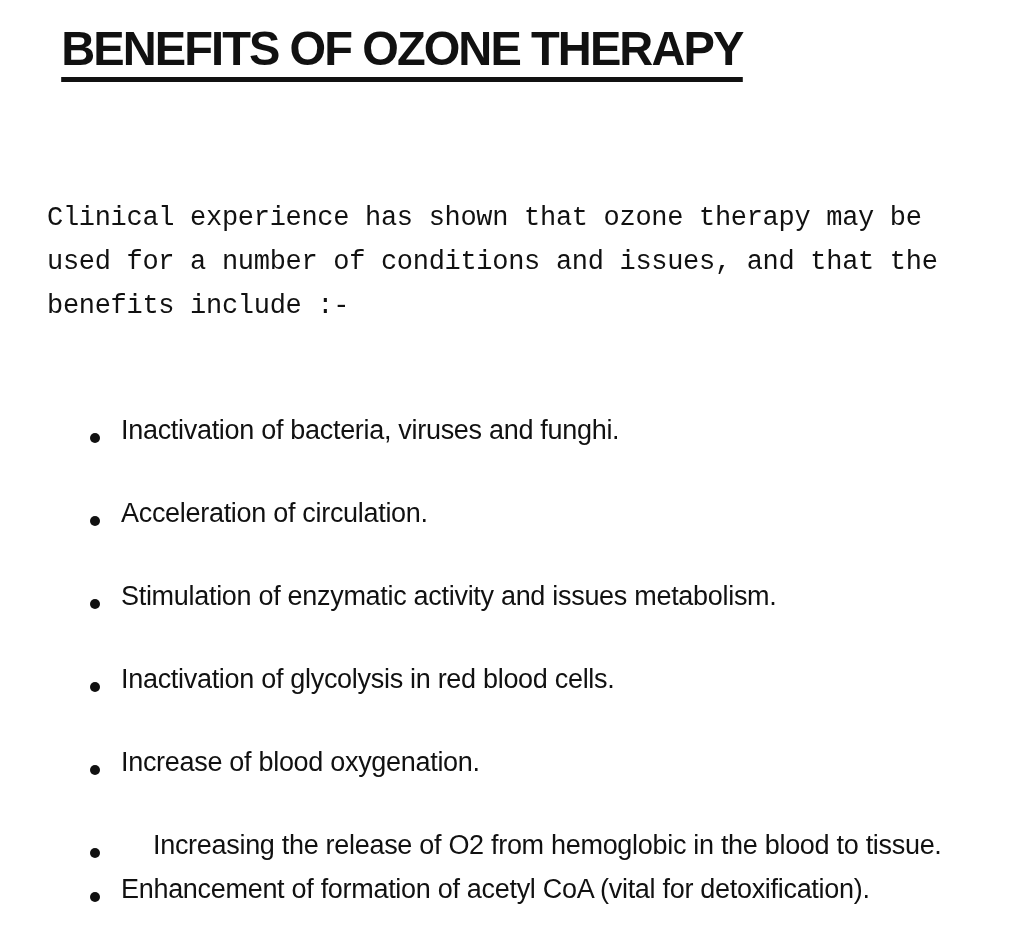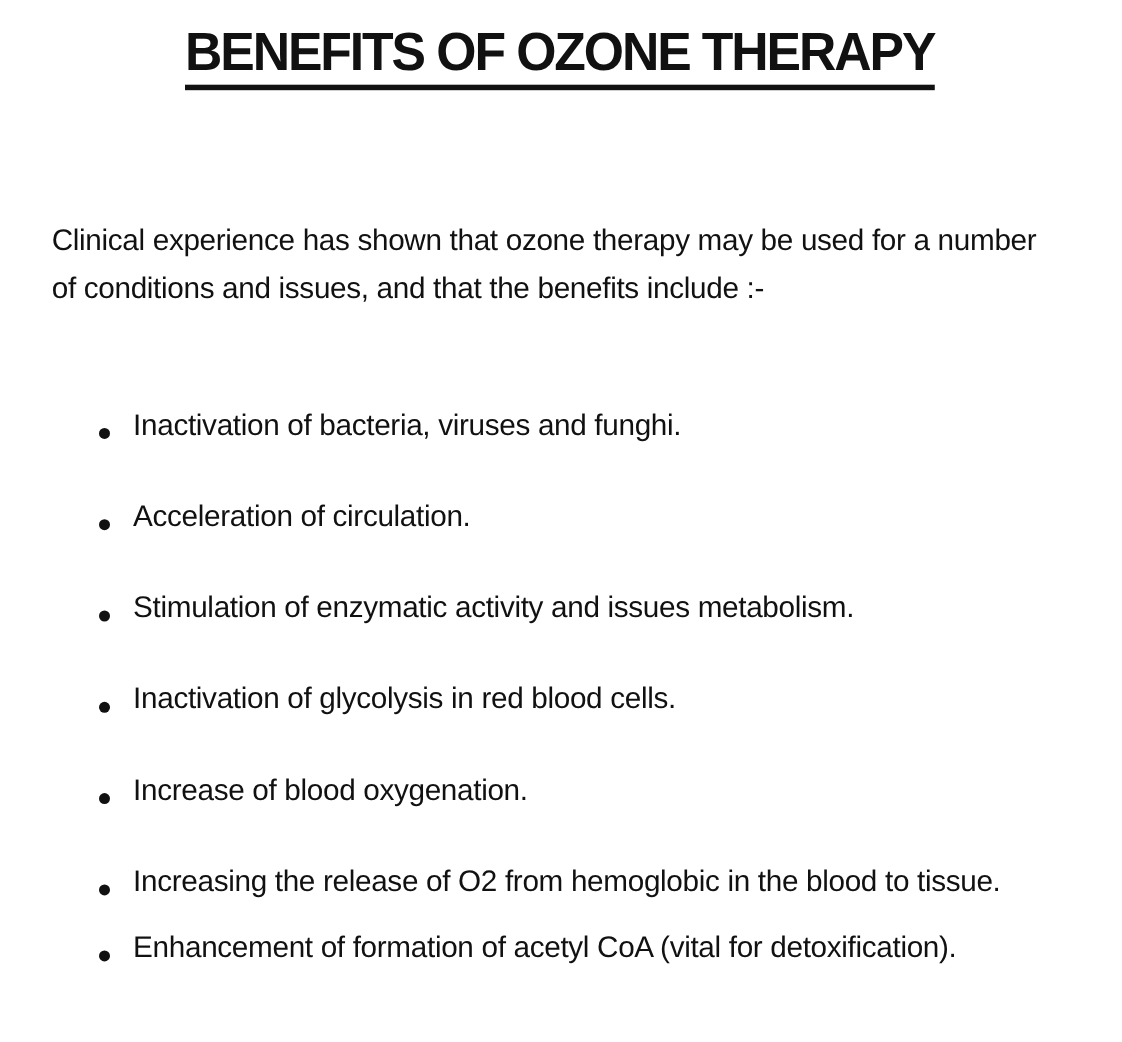--- a/index.html
+++ b/index.html
@@ -15,21 +15,20 @@
     color: #111111;
   }
   .doc {
     width: 1020px;
     height: 947px;
     background: #ffffff;
     box-sizing: border-box;
     padding: 22px 50px 0 47px;
   }
   .title-wrap {
-    text-align: center;
   }
   .doc-title {
     display: inline-block;
     margin: 0;
     font-size: 49px;
     font-weight: 700;
     letter-spacing: -2px;
     line-height: 1.1;
     color: #111111;
     border-bottom: 5px solid #111111;
@@ -38,37 +37,39 @@
     transform-origin: center top;
     white-space: nowrap;
   }
   .intro {
     margin: 114px 0 0 0;
     font-size: 27px;
     letter-spacing: -0.3px;
     line-height: 44px;
     max-width: 915px;
     color: #111111;
+    font-family: Liberation Mono, monospace;
   }
   .benefits {
     list-style: none;
     margin: 80px 0 0 0;
     padding: 0 0 0 43px;
   }
   .benefits li {
     display: flex;
     align-items: center;
     margin: 0 0 39px 0;
     font-size: 27px;
     letter-spacing: -0.3px;
     line-height: 44px;
     max-width: 880px;
   }
   .benefits li.tight {
-    margin-bottom: 16px;
+    margin-bottom: 0;
+    gap: 32px;
   }
   .bullet-dot {
     flex: 0 0 auto;
     width: 10px;
     height: 10px;
     border-radius: 50%;
     background: #111111;
     margin: 17px 21px 0 0;
   }
   .li-text {

